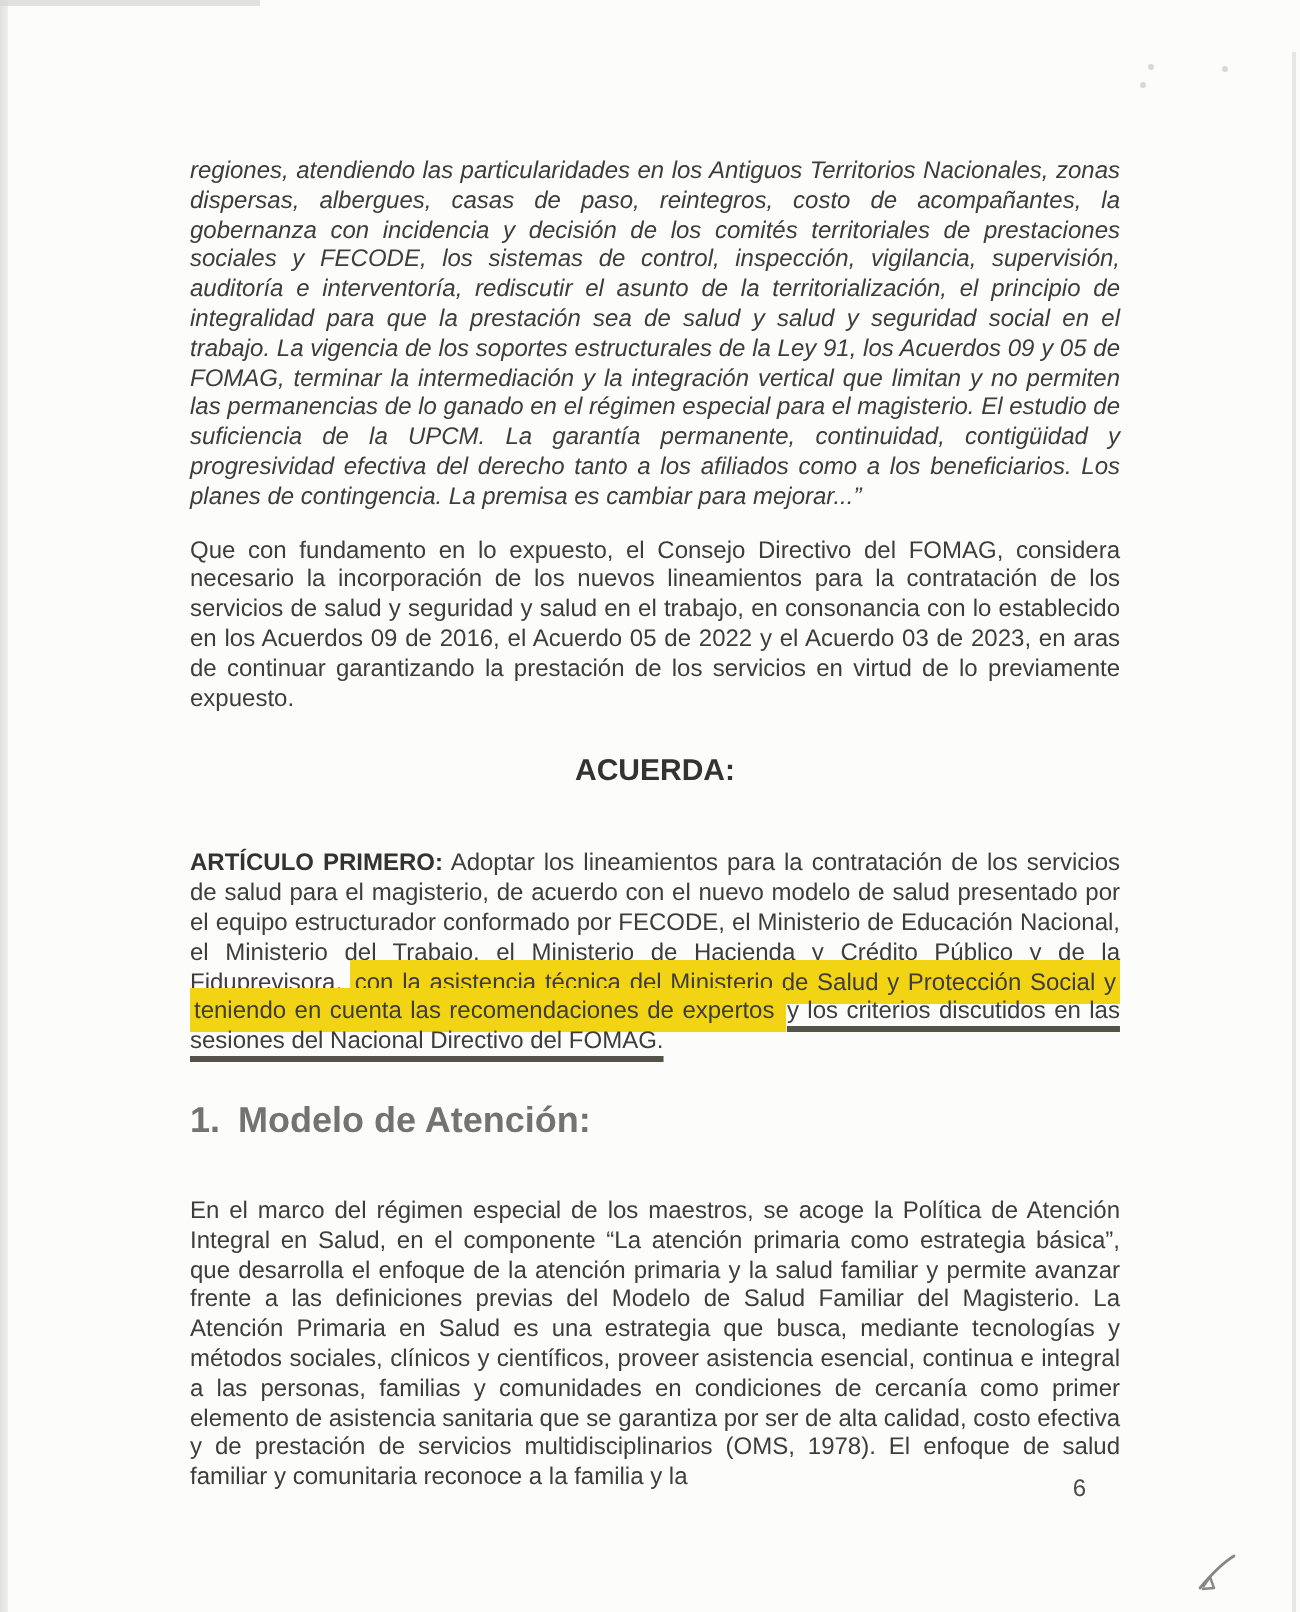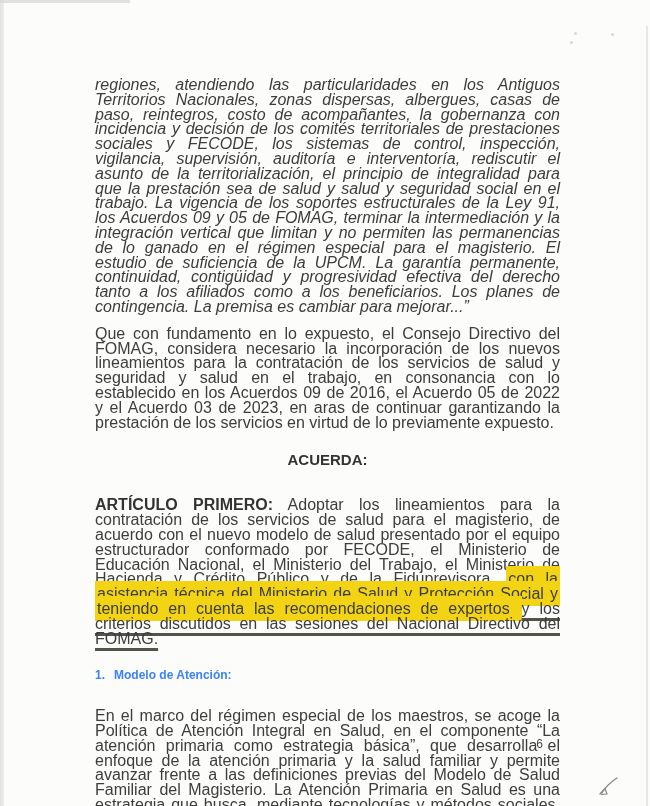--- a/index.html
+++ b/index.html
@@ -25,21 +25,21 @@
     background: #e3e3e2; opacity: .85;
   }
   .speck { position: absolute; border-radius: 50%; background: #b9b9b9; opacity: .55; }
   .speck.s1 { left: 574px; top: 32px;  width: 3px; height: 3px; }
   .speck.s2 { left: 570px; top: 41px;  width: 3px; height: 3px; }
   .speck.s3 { left: 611px; top: 33px;  width: 3px; height: 3px; }
 
   .sheet {
     position: absolute; left: 95px; top: 0; width: 465px;
   }
-  .block { text-align: justify; font-size: 16px; line-height: 14.8px; }
+  .block { text-align: justify; font-size: 12px; line-height: 14.8px; }
   .quote { margin-top: 78px; font-style: italic; }
   .quote-sic { text-align: left; }
   .para-fomag { margin-top: 12px; }
   .heading-acuerda {
     margin-top: 21px; text-align: center; font-weight: bold; color: #333;
     font-size: 15px;
   }
   .para-article { margin-top: 30px; }
   .article-label { font-weight: bold; color: #333; }
   .hl {
@@ -48,22 +48,22 @@
     box-decoration-break: clone;
     -webkit-box-decoration-break: clone;
   }
   .ul {
     text-decoration: underline;
     text-decoration-thickness: 2.5px;
     text-decoration-color: var(--underline, #55524a);
     text-underline-offset: 3.5px;
   }
   .heading-modelo {
-    margin-top: 22px; font-weight: bold; color: #3b82f6; text-align: left;
-    font-size: 12px;
+    margin-top: 22px; font-weight: bold; color: #737373; text-align: left;
+    font-size: 18px;
   }
   .heading-modelo .num { display: inline-block; margin-right: 9px; }
   .para-modelo { margin-top: 27px; }
   .page-number {
     position: absolute; left: 95px; top: 737px; width: 448px;
     text-align: right; font-size: 12px; color: #4a4a4a;
   }
   .paraph {
     position: absolute; left: 596px; top: 775px; width: 26px; height: 24px;
     opacity: .8;

